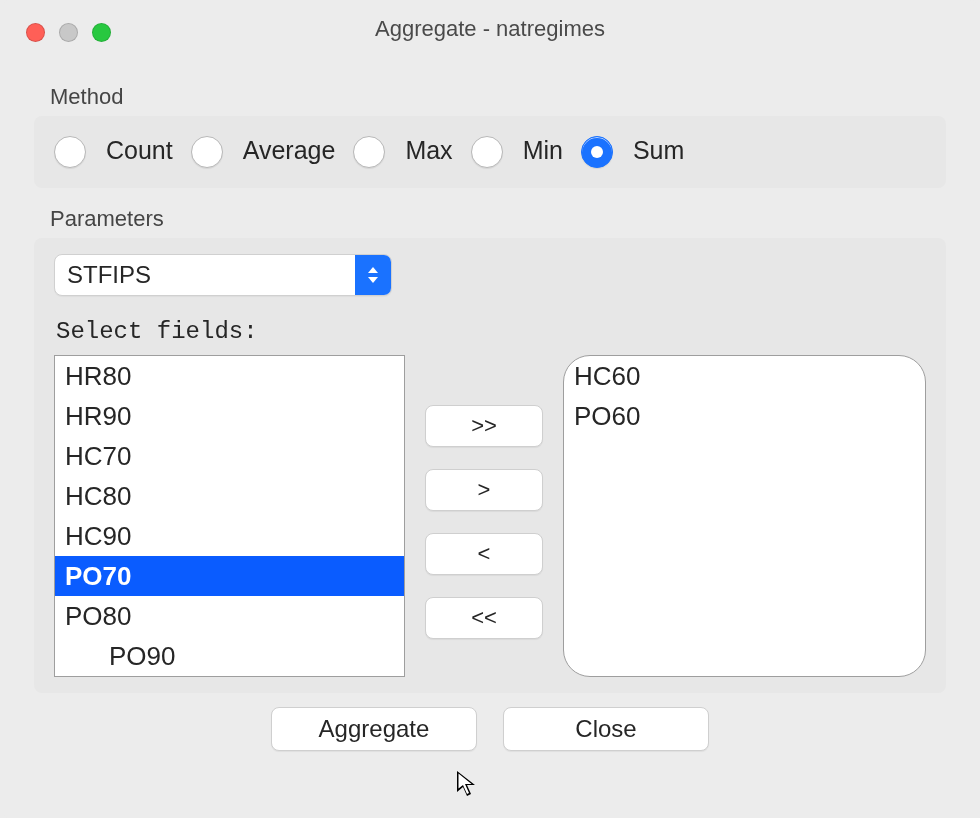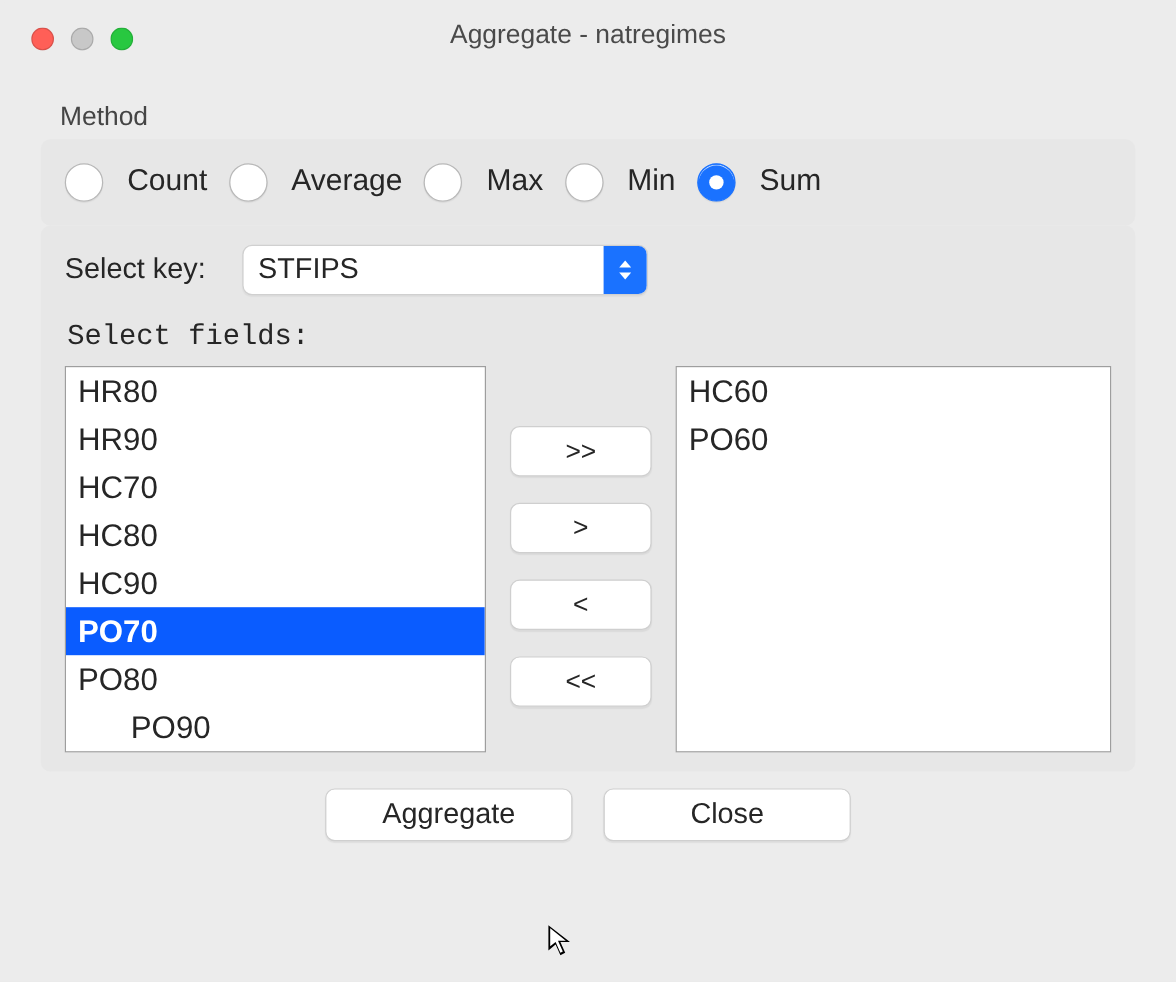--- a/index.html
+++ b/index.html
@@ -164,21 +164,21 @@
   }
   .listbox {
     background: #fff;
     border: 1px solid #9e9e9e;
     width: 350px;
     height: 320px;
     overflow: hidden;
     font-size: 26px;
     line-height: 40px;
   }
-  .listbox.right { width: 362px; }
+  .listbox.right { width: 362px; border-radius: 27px; }
   .list-item {
     padding: 0 10px;
     white-space: nowrap;
   }
   .list-item.selected {
     background: #0a5cff;
     color: #fff;
     font-weight: bold;
   }
   .list-item.clip {
@@ -279,24 +279,24 @@
         </div>
 
         <div class="radio-item">
           <div class="radio-circle selected"></div>
           <span class="radio-label">Sum</span>
         </div>
 
       </div>
     </div>
 
+    <div class="group-label">Parameters</div>
     <div class="group-box">
 
       <div class="param-row">
-        <span class="param-label">Select key:</span>
         <div class="combo">
           <div class="combo-value">STFIPS</div>
           <div class="combo-stepper">
             <svg width="14" height="20" viewBox="0 0 14 20">
               <path d="M7 2 L12 8 L2 8 Z" fill="#fff"></path>
               <path d="M7 18 L2 12 L12 12 Z" fill="#fff"></path>
             </svg>
           </div>
         </div>
       </div>

